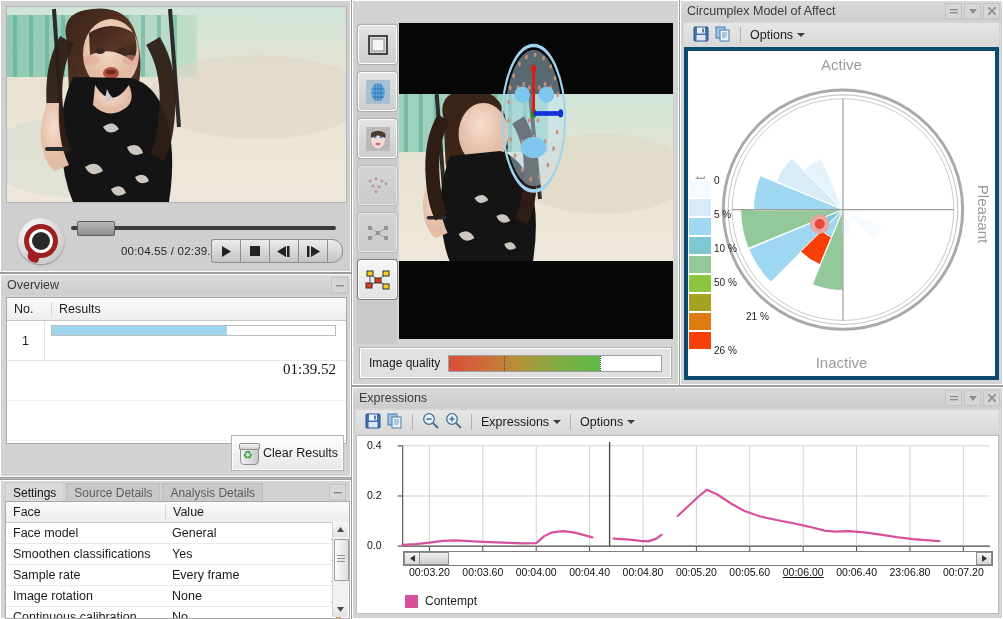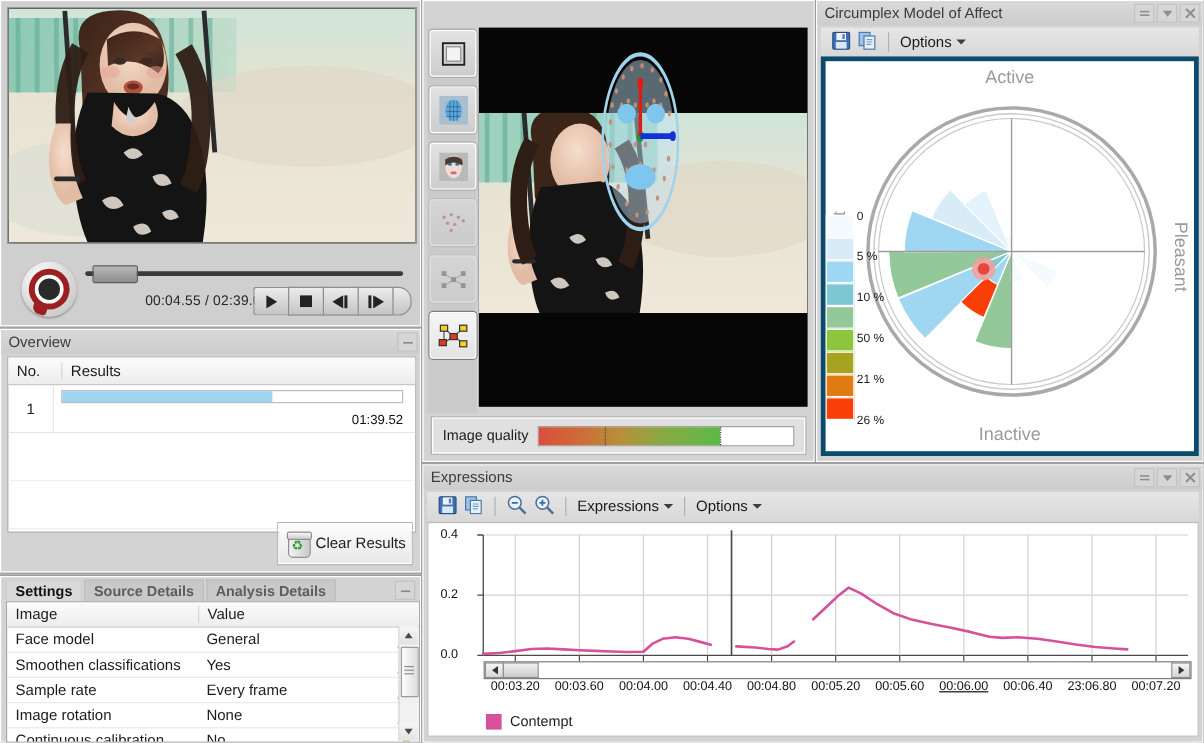--- a/index.html
+++ b/index.html
@@ -73,37 +73,37 @@
      border-bottom:1px solid #c8c8c8;align-items:center;}
   .ov-h-no{width:37px;padding-left:7px;border-right:1px solid #d5d5d5;font-size:12.5px;}
   .ov-h-res{flex:1;padding-left:7px;font-size:12.5px;}
   .ov-row{display:flex;height:39px;border-bottom:1px solid #e6e6e6;}
   .ov-row .c-no{width:37px;border-right:1px solid #e6e6e6;display:flex;align-items:center;
      justify-content:center;font-size:12.5px;}
   .ov-row .c-res{flex:1;position:relative;padding:3px 10px 0 6px;}
   .ov-t-start{font-size:9.5px;color:#111;}
   .ov-bar{position:relative;margin-top:1px;height:9px;background:#fff;border:1px solid #bdbdbd;}
   .ov-bar-fill{position:absolute;left:0;top:0;bottom:0;background:#9ed4ef;}
-  .ov-t-end{font-size:11px;color:#111;position:absolute;right:10px;top:23px;}
+  .ov-t-end{font-size:15px;color:#111;position:absolute;right:10px;top:40px;font-family:Liberation Serif, serif;}
   .ov-empty{height:39px;border-bottom:1px solid #efefef;}
   #clear-results{position:absolute;right:7px;bottom:6px;width:103px;height:32px;
      background:linear-gradient(#fdfdfd,#e8e8e8);border:1px solid #fff;
      box-shadow:0 0 0 1px #b5b5b5;display:flex;align-items:center;gap:5px;padding-left:6px;
      font-size:12.5px;}
   .bin-icon{width:19px;height:21px;position:relative;}
   .bin-icon .body{position:absolute;left:1px;top:3px;width:17px;height:17px;border-radius:2px 2px 4px 4px;
      background:linear-gradient(90deg,#f2f2f2,#c9c9c9);border:1px solid #8f8f8f;}
   .bin-icon .lid{position:absolute;left:0;top:0;width:19px;height:5px;border-radius:2px;
      background:linear-gradient(#f5f5f5,#cfcfcf);border:1px solid #8f8f8f;}
   .bin-icon .rec{position:absolute;left:4px;top:7px;font-size:11px;color:#2f9e2f;line-height:1;}
 
   
   #settings-panel{left:0;top:480px;width:351px;height:139px;background:#d3d3d3;
      border:1px solid #fff;box-shadow:0 0 0 1px #9d9d9d;}
-  #tabstrip{position:absolute;left:4px;top:3px;right:4px;height:17px;display:flex;align-items:flex-end;gap:2px;font-weight:bold;}
+  #tabstrip{position:absolute;left:4px;top:3px;right:4px;height:17px;display:flex;align-items:flex-end;gap:2px;}
   .tab{height:17px;padding:0 7px;font-size:12px;display:flex;align-items:center;color:#5d5d5d;
      background:#c9c9c9;border:1px solid #bdbdbd;border-bottom:none;}
   .tab.active{background:#d9d9d9;color:#111;border-color:#cfcfcf;}
   #tab-min{position:absolute;right:4px;top:3px;}
   #settings-grid{position:absolute;left:4px;top:20px;width:343px;height:116px;background:#fff;
      border:1px solid #a9a9a9;overflow:hidden;}
   .st-head{display:flex;height:20px;background:linear-gradient(#fbfbfb,#ededed);
      border-bottom:1px solid #c8c8c8;align-items:center;font-size:12.5px;}
   .st-head .h1{width:152px;padding-left:7px;border-right:1px solid #d5d5d5;}
   .st-head .h2{flex:1;padding-left:7px;}
@@ -336,21 +336,21 @@
       <div class="tab">Source Details</div>
       <div class="tab">Analysis Details</div>
     </div>
     <div class="win-btn" id="tab-min">
       <svg width="8" height="3" viewBox="0 0 8 3">
           <rect y="1" width="8" height="1.4" fill="#8b8b8b"></rect>
         </svg>
     </div>
     <div id="settings-grid">
       <div class="st-head">
-        <div class="h1">Image</div>
+        <div class="h1">Face</div>
         <div class="h2">Value</div>
       </div>
       <div class="st-row">
         <div class="n">Face model</div>
         <div class="v"><span>General</span>
           <svg class="pencil" viewBox="0 0 13 13">
               <path d="M1 12 L3 8 L10 1 L12 3 L5 10 Z" fill="#f0b429" stroke="#9b7510" stroke-width=".6"></path>
             </svg></div>
       </div>
       <div class="st-row">
@@ -665,21 +665,21 @@
           <div class="lg-sw" style="background: rgb(126, 200, 212);"></div>
           <div class="lg-sw" style="background: rgb(147, 200, 155);"></div>
           <div class="lg-sw" style="background: rgb(140, 198, 63);"></div>
           <div class="lg-sw" style="background: rgb(166, 163, 32);"></div>
           <div class="lg-sw" style="background: rgb(224, 123, 18);"></div>
           <div class="lg-sw" style="background: rgb(249, 63, 7);"></div>
           <div class="lg-lbl" style="top: -4px;">0</div>
           <div class="lg-lbl" style="top: 30px;">5 %</div>
           <div class="lg-lbl" style="top: 64px;">10 %</div>
           <div class="lg-lbl" style="top: 98px;">50 %</div>
-          <div class="lg-lbl" style="top: 132px;">21 %</div>
+          <div class="lg-lbl" style="top: 132px; margin-left: 32px;">21 %</div>
           <div class="lg-lbl" style="top: 166px;">26 %</div>
         </div>
     </div>
   </div>
 
   <div class="panel" id="expr-panel">
     <div class="title-bar">
       <div class="title-text">Expressions</div>
       <div class="win-btns">
         <div class="win-btn">

